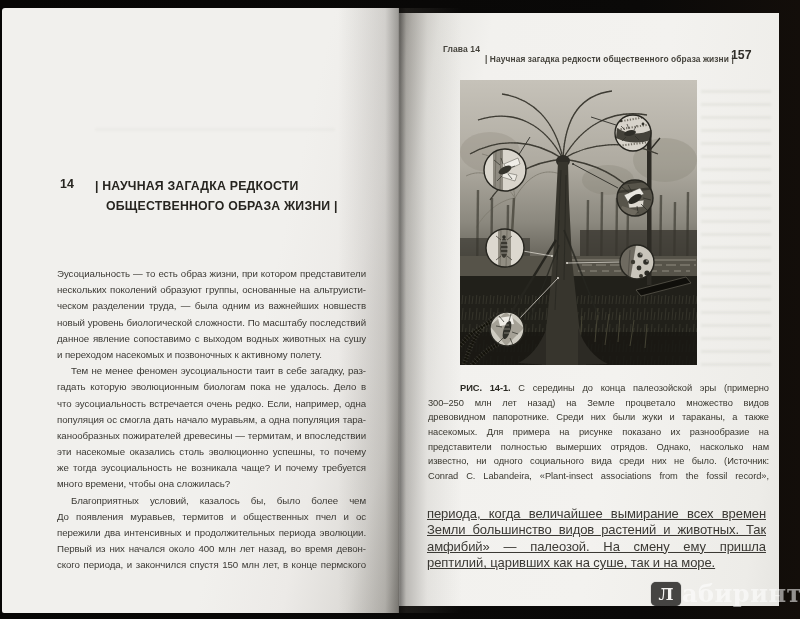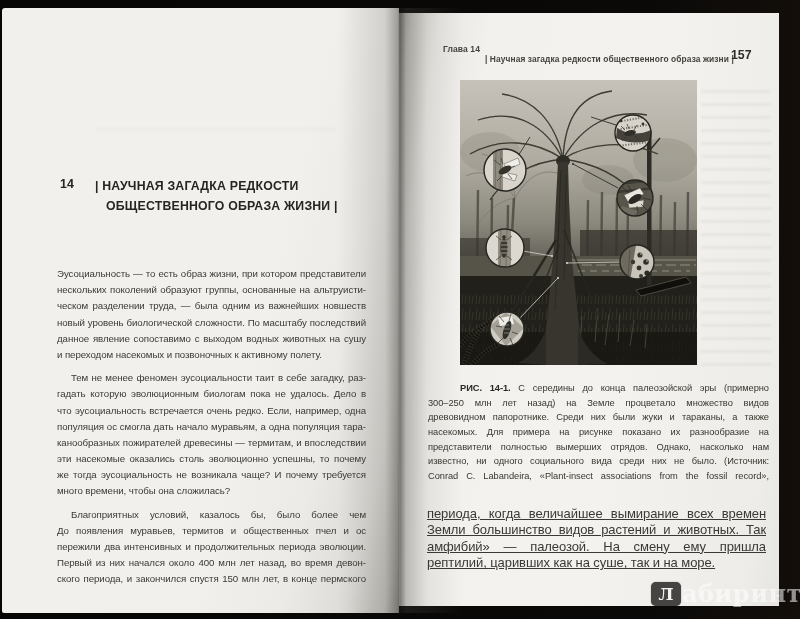--- a/index.html
+++ b/index.html
@@ -29,21 +29,21 @@
       repeating-linear-gradient(to right,#2e241b 0px,#19128 1px,#0e0b08 2.5px,#271e16 4px,#100c09 6px);
   }
   
   #chapter-num{left:60px;top:177px;font-size:12.4px;font-weight:bold;color:#272520;}
   #chapter-title{left:95px;top:177px;width:250px;font-size:12.3px;font-weight:bold;color:#272520;line-height:19.5px;letter-spacing:0.2px;}
   #chapter-title .t2{padding-left:11px;}
   #left-body{left:57px;top:266px;width:309px;color:#3b3934;}
   .line{font-size:9.7px;line-height:16.2px;height:16.2px;overflow:hidden;letter-spacing:-0.08px;}
   .just{text-align:justify;}
   .just::after{content:"";display:inline-block;width:100%;height:0;}
-  .ind{text-indent:14px;margin-top:7px;}
+  .ind{text-indent:14px;}
   
   #hdr-chapter{left:443px;top:44px;font-size:8.5px;font-weight:bold;color:#45433c;letter-spacing:0.1px;}
   #hdr-title{left:485px;top:54px;font-size:8.4px;font-weight:bold;color:#45433c;letter-spacing:0.1px;}
   #hdr-num{left:731px;top:48px;font-size:12.3px;font-weight:bold;color:#2f2d28;}
   
   #figure-box{left:460px;top:80px;width:237px;height:285px;}
   #figure-box svg{display:block;width:237px;height:285px;}
   .frond{fill:none;stroke:#3e3c34;stroke-width:1.3;}
   .feather{fill:none;stroke:#5b594e;stroke-width:5;stroke-dasharray:0.7 2.3;opacity:0.5;}
   .frond-bg{fill:none;stroke:#807c71;stroke-width:1;opacity:0.8;}

